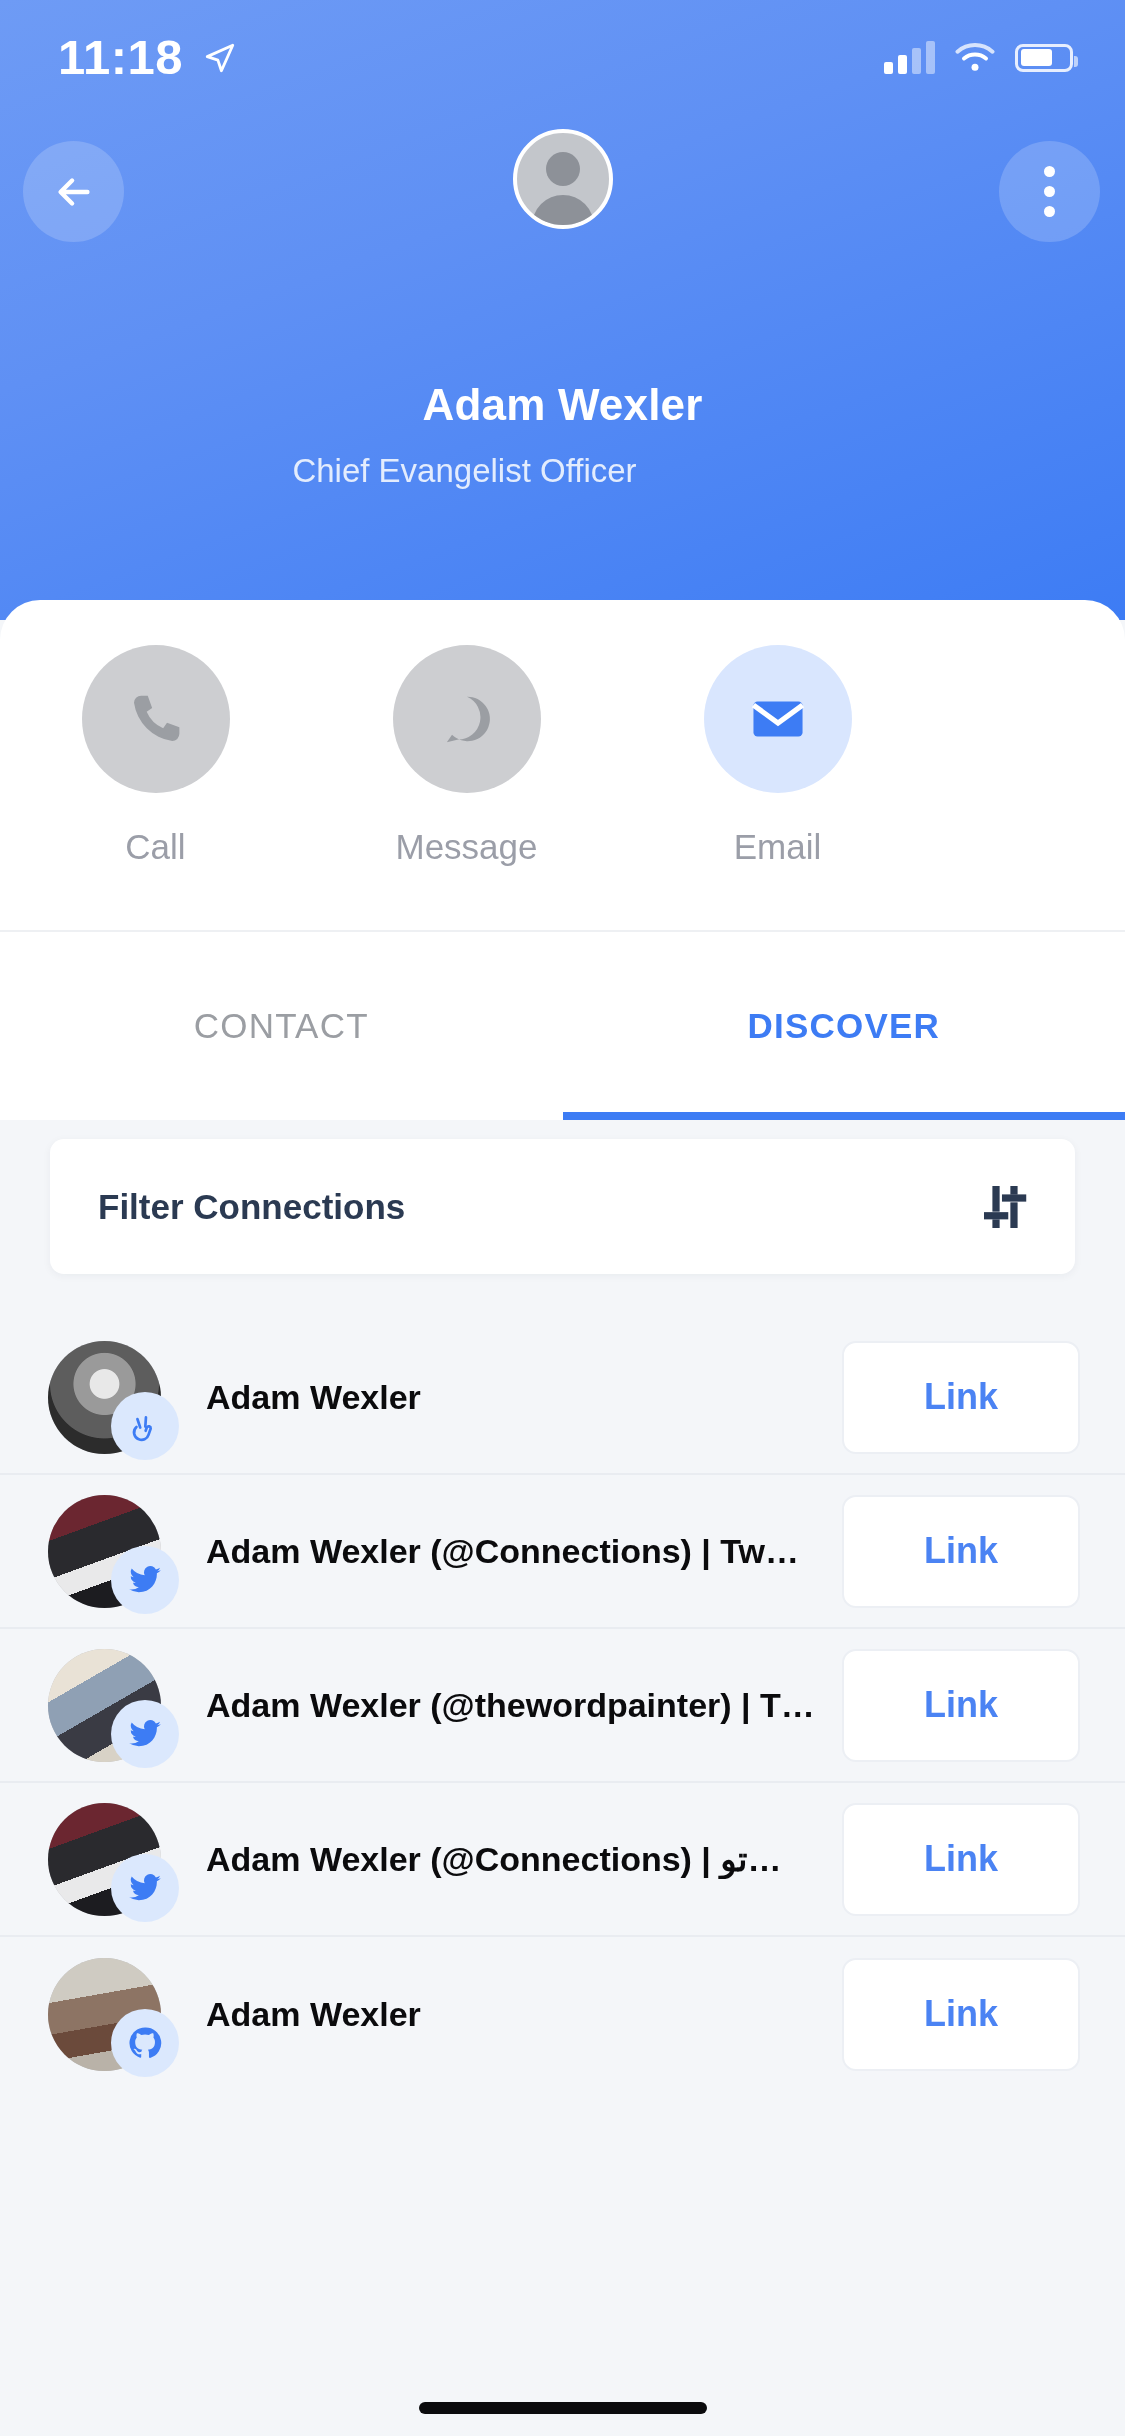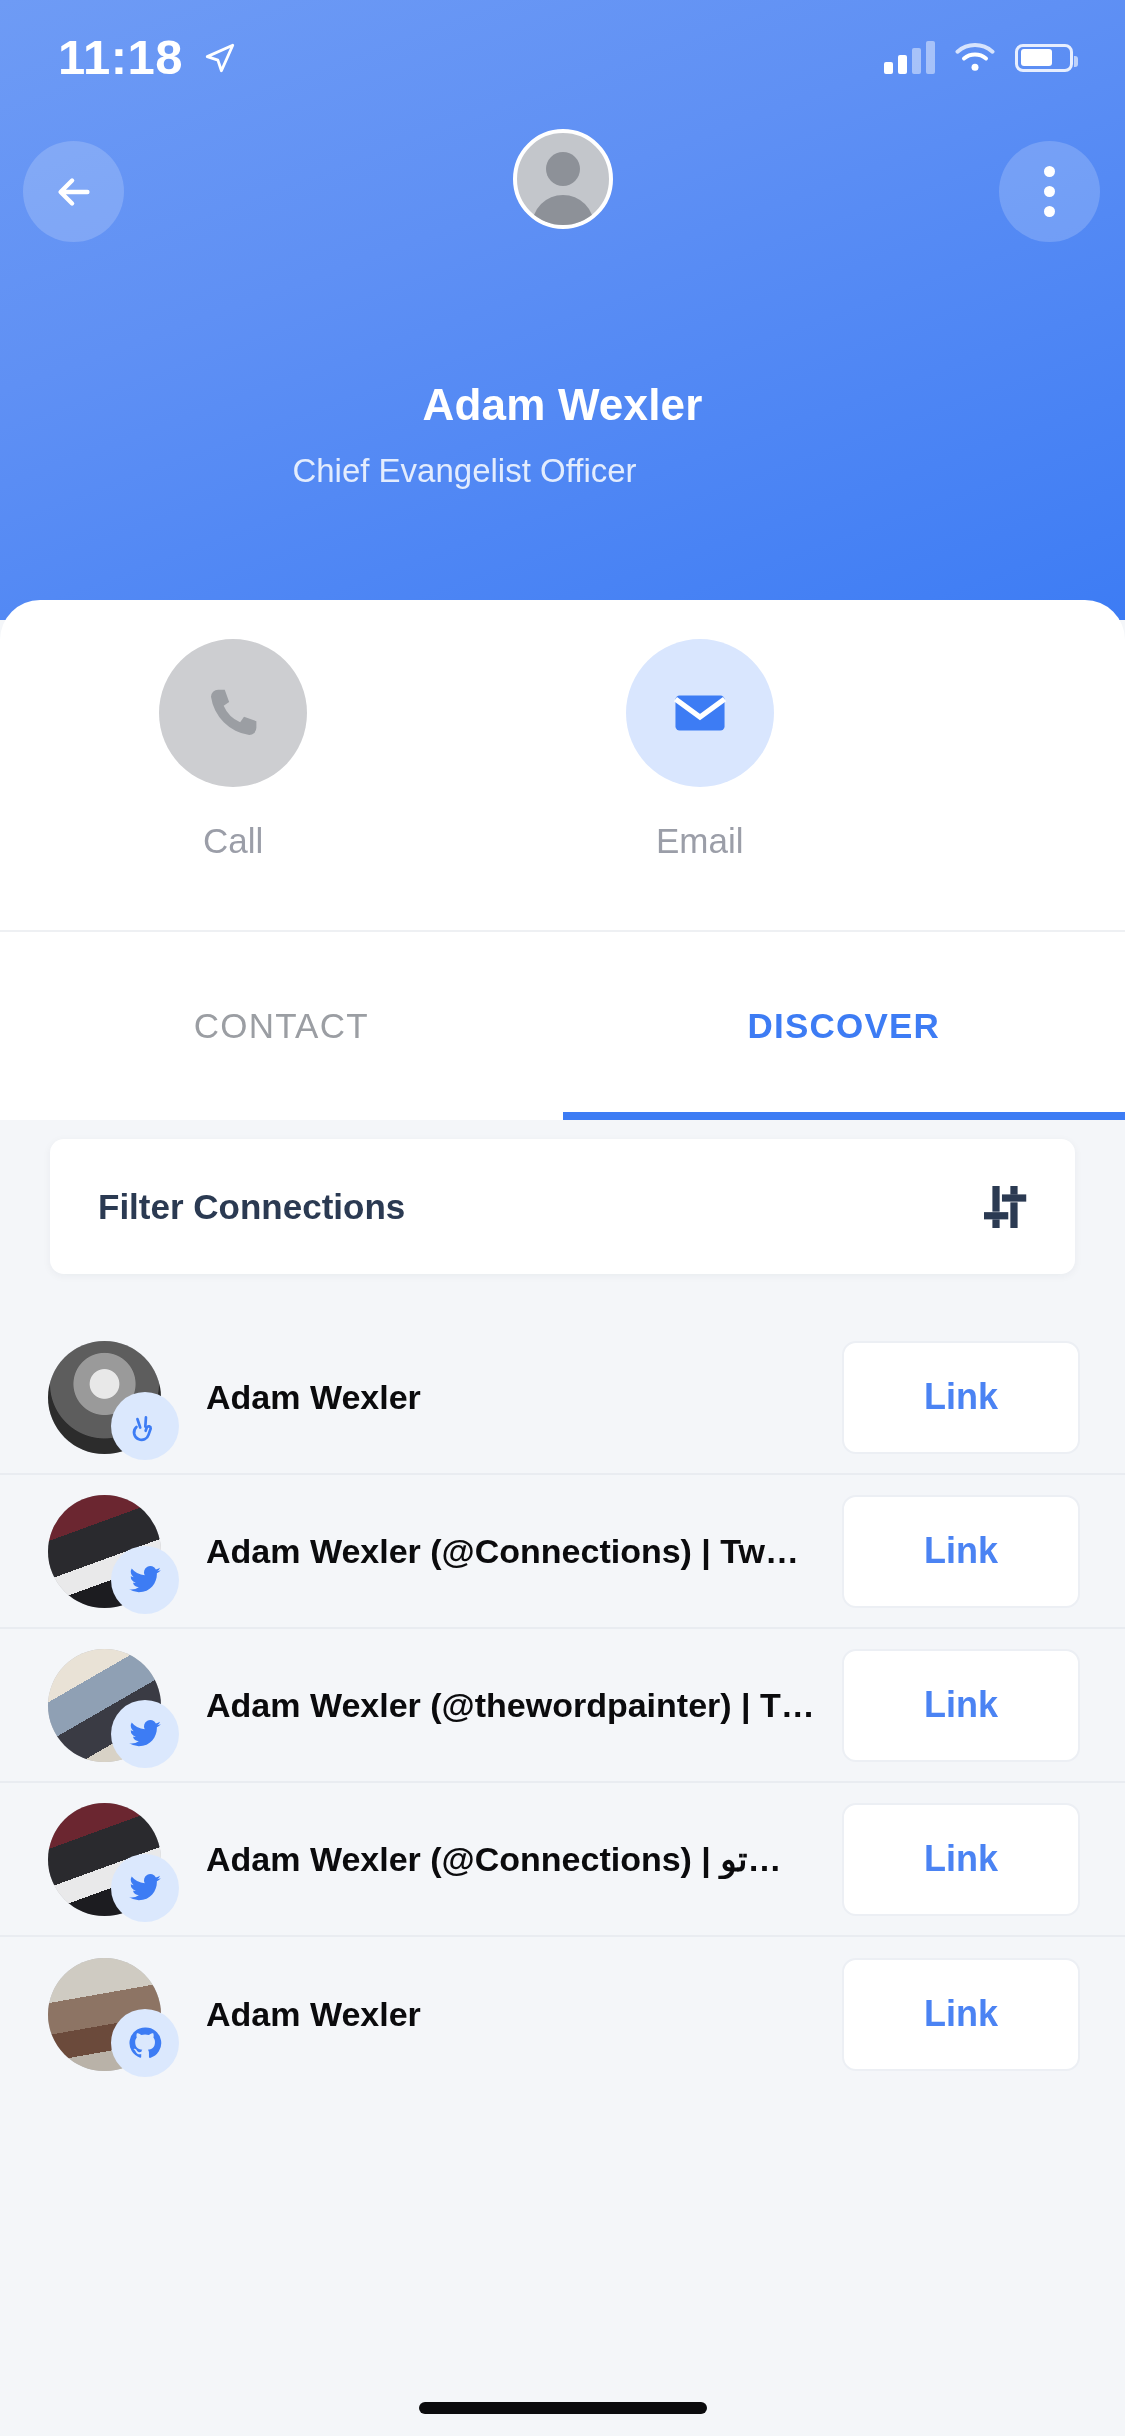--- a/index.html
+++ b/index.html
@@ -76,21 +76,21 @@
     position:absolute; top:452px; width:929px; text-align:center;
     color:#e3ecfd; font-size:33px; font-weight:400;
   }
 
   
   .sheet {
     position:absolute; top:600px; left:0; width:1125px; height:520px;
     background:#ffffff; border-radius:40px 40px 0 0;
   }
   .actions {
-    position:absolute; top:39px; left:0; width:933px;
+    position:absolute; top:45px; left:0; width:933px;
     display:flex; justify-content:space-around; align-items:flex-start;
   }
   .action { width:250px; display:flex; flex-direction:column; align-items:center; }
   .act-circle {
     width:148px; height:148px; border-radius:50%;
     display:flex; align-items:center; justify-content:center;
   }
   .act-circle.off { background:#cdced1; }
   .act-circle.on  { background:#d9e6fe; }
   .act-label { margin-top:34px; font-size:35px; font-weight:400; color:#9b9ea8; }
@@ -231,20 +231,28 @@
 
       <div class="action">
         <div class="act-circle off">
           <svg width="66" height="66" viewBox="0 0 24 24">
             <path d="M6.6 3.5 L9 3.5 L10.6 8 L8.6 9.4 A11.5 11.5 0 0 0 14.6 15.4 L16 13.4 L20.5 15 L20.5 17.4 A2.6 2.6 0 0 1 17.9 20 A16.4 16.4 0 0 1 4 6.1 A2.6 2.6 0 0 1 6.6 3.5 Z" fill="#9b9ea3"></path>
           </svg>
         </div>
         <div class="act-label">Call</div>
       </div>
 
+      <div class="action">
+        <div class="act-circle off">
+          <svg width="62" height="62" viewBox="0 0 24 24">
+            <path d="M12 3.4 A8.6 8.6 0 1 1 6.2 18.1 L4.2 21 L8.6 19.9 A8.6 8.6 0 0 0 12 3.4 Z" fill="#9b9ea3"></path>
+          </svg>
+        </div>
+        <div class="act-label">Message</div>
+      </div>
 
       <div class="action">
         <div class="act-circle on">
           <svg width="62" height="62" viewBox="0 0 24 24">
             <rect x="2.5" y="5.2" width="19" height="13.6" rx="1.6" fill="#3d7cf4"></rect>
             <path d="M2.5 6.6 L12 13.6 L21.5 6.6" fill="none" stroke="#ffffff" stroke-width="2"></path>
           </svg>
         </div>
         <div class="act-label">Email</div>
       </div>

